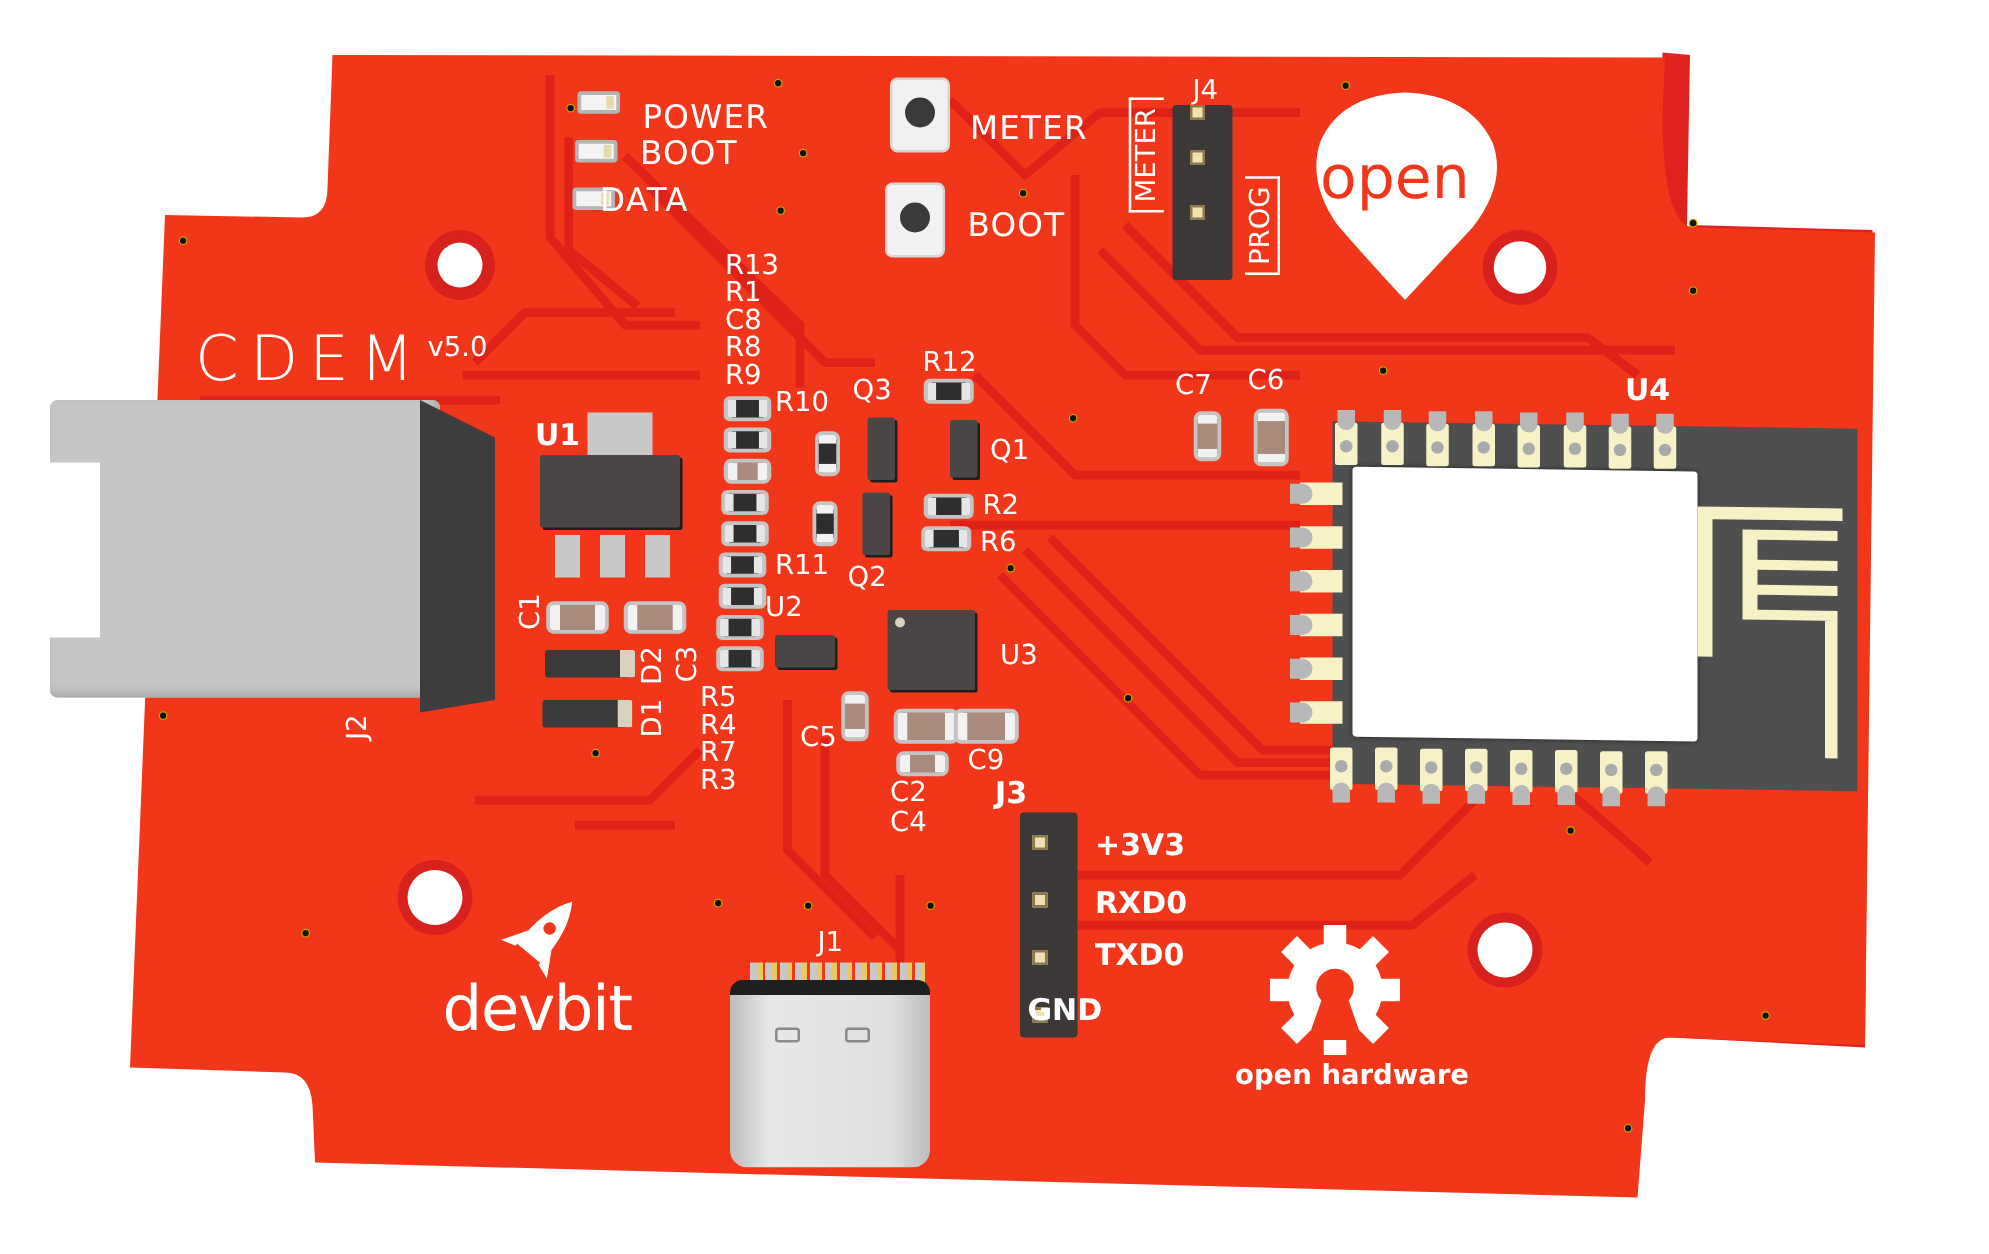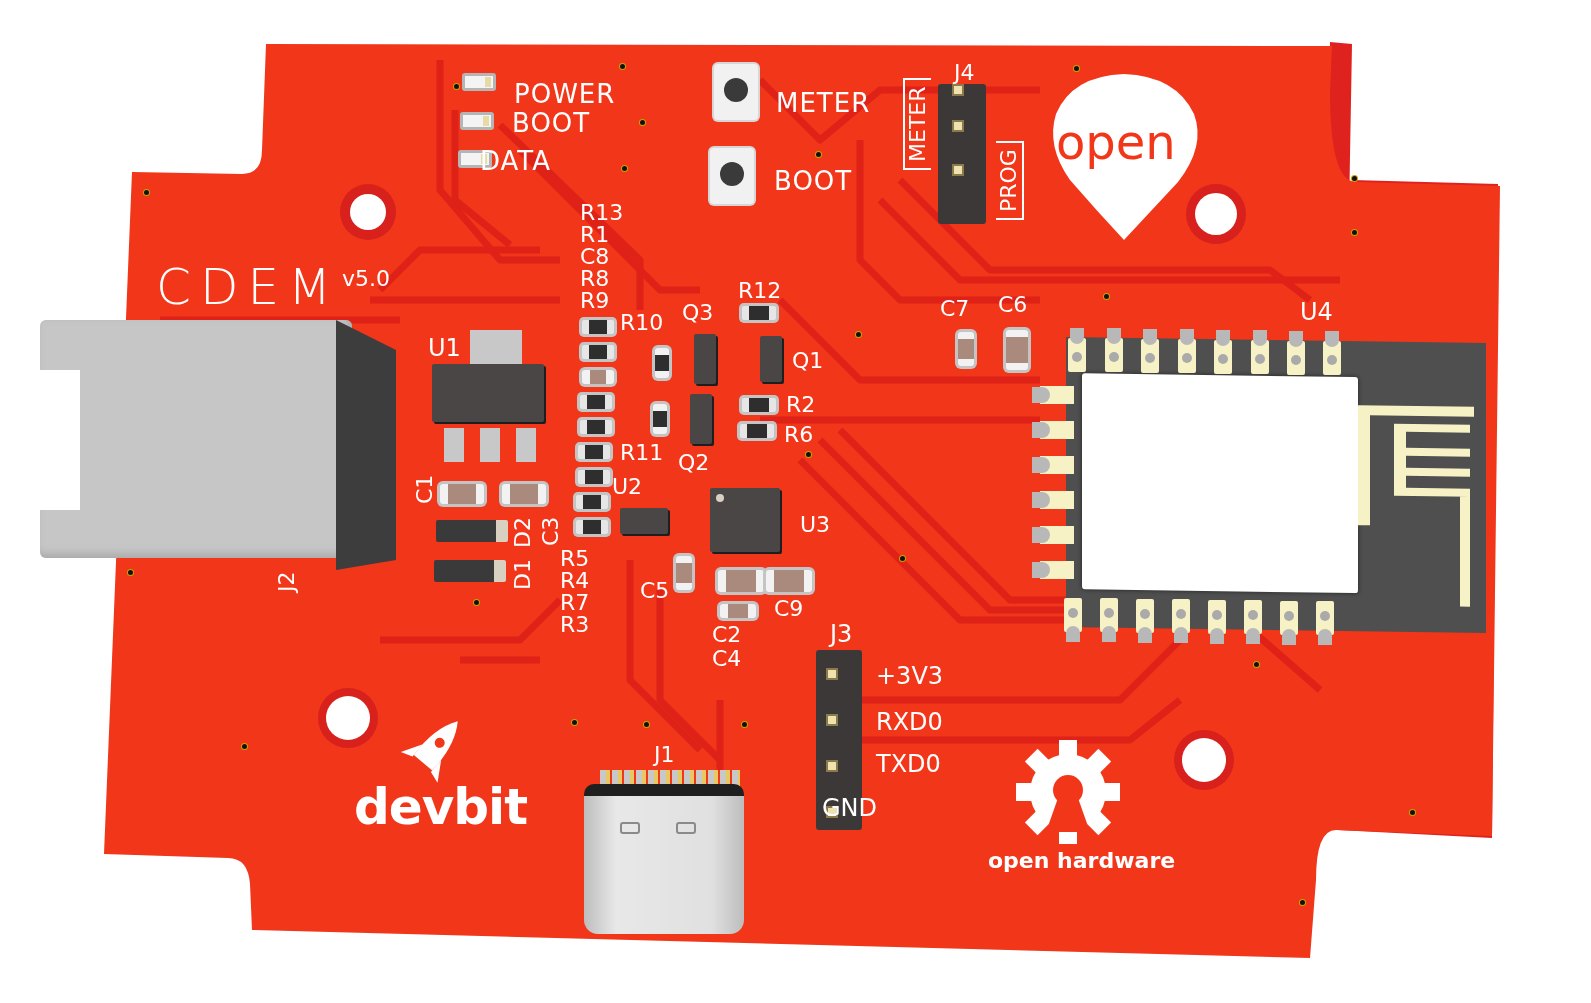--- a/index.html
+++ b/index.html
@@ -1,20 +1,20 @@
 <!DOCTYPE html>
 <html><head>
 <meta charset="utf-8">
 <style>
   html,body{margin:0;padding:0;background:#ffffff;}
   body{width:1591px;height:1003px;position:relative;overflow:hidden;font-family:"DejaVu Sans","Liberation Sans",sans-serif;}
   .abs{position:absolute;}
   .silk{position:absolute;color:#ffffff;font-family:"DejaVu Sans","Liberation Sans",sans-serif;white-space:nowrap;line-height:1;}
   .s22{font-size:22px;}
-  .s24{font-size:24px;}
+  .s24{font-size:24px;font-weight:bold;}
   .s26{font-size:26px;letter-spacing:1px;}
   .board svg{position:absolute;left:0;top:0;}
   .pad{position:absolute;background:#c8c8c8;}
   .smd{position:absolute;background:#2e2e2e;border-left:7px solid #e6e6e6;border-right:7px solid #e6e6e6;box-sizing:border-box;border-radius:2px;box-shadow:0 0 0 3px #c4c4c4;}
   .cap{position:absolute;background:#a98a7c;border-left:8px solid #f2f2f2;border-right:8px solid #f2f2f2;box-sizing:border-box;border-radius:3px;box-shadow:0 0 0 3px #c4c4c4;}
   .capv{position:absolute;background:#a98a7c;border-top:7px solid #f2f2f2;border-bottom:7px solid #f2f2f2;box-sizing:border-box;border-radius:3px;box-shadow:0 0 0 3px #c4c4c4;}
   .ic{position:absolute;background:#4a4646;border-radius:2px;box-shadow:2px 2px 0 #1e1e1e;}
   .led{position:absolute;width:34px;height:18px;background:#f4f4f4;border:3px solid #b5b5b5;border-radius:3px;box-sizing:border-box;}
   .led::after{content:"";position:absolute;right:2px;top:1px;width:6px;height:10px;background:#e8d9a8;}
   .btn{position:absolute;width:44px;height:56px;background:#f1f1f1;border-radius:4px;box-shadow:0 0 0 2px #d6d6d6;}
@@ -265,37 +265,37 @@
 
   <div class="esp-pad" style="left:1064px;top:598px;transform:rotate(180deg)"></div>
   <div class="esp-pad" style="left:1100px;top:598px;transform:rotate(180deg)"></div>
   <div class="esp-pad" style="left:1136px;top:599px;transform:rotate(180deg)"></div>
   <div class="esp-pad" style="left:1172px;top:599px;transform:rotate(180deg)"></div>
   <div class="esp-pad" style="left:1208px;top:600px;transform:rotate(180deg)"></div>
   <div class="esp-pad" style="left:1244px;top:600px;transform:rotate(180deg)"></div>
   <div class="esp-pad" style="left:1280px;top:601px;transform:rotate(180deg)"></div>
   <div class="esp-pad" style="left:1316px;top:601px;transform:rotate(180deg)"></div>
 
-  <div class="silk s24" style="left:830px;top:622px">J3</div>
+  <div class="silk s24" style="left:796px;top:622px">J3</div>
   <div class="hdr" style="left:816px;top:650px;width:46px;height:180px">
     <div class="pin" style="left:10px;top:18px"></div>
     <div class="pin" style="left:10px;top:64px"></div>
     <div class="pin" style="left:10px;top:110px"></div>
     <div class="pin" style="left:10px;top:156px"></div>
   </div>
   <div class="silk s24" style="left:876px;top:664px">+3V3</div>
   <div class="silk s24" style="left:876px;top:710px">RXD0</div>
   <div class="silk s24" style="left:876px;top:752px">TXD0</div>
   <div class="silk s24" style="left:822px;top:796px">GND</div>
 
   <div class="silk s22" style="left:654px;top:744px">J1</div>
   <div class="abs" style="left:600px;top:770px;width:140px;height:16px;background:repeating-linear-gradient(90deg,#c8c8c8 0 6px,#e8c860 6px 10px,#f2361a 10px 12px)"></div>
   <div class="abs" style="left:584px;top:784px;width:160px;height:138px;background:linear-gradient(90deg,#bdbdbd,#e8e8e8 20%,#e0e0e0 80%,#bdbdbd);border-radius:10px 10px 14px 14px;border-top:12px solid #1f1f1f">
     <div class="abs" style="left:36px;top:26px;width:16px;height:8px;border:2px solid #8a8a8a;border-radius:3px"></div>
     <div class="abs" style="left:92px;top:26px;width:16px;height:8px;border:2px solid #8a8a8a;border-radius:3px"></div>
   </div>
 
-  <div class="silk" style="left:354px;top:782px;font-size:50px;font-weight:bold;letter-spacing:-1px">devbit</div>
+  <div class="silk" style="left:354px;top:782px;font-size:50px;font-weight:normal;letter-spacing:-1px">devbit</div>
   <span class="abs" style="left:396px;top:716px;width:1px;height:1px"></span>
 
   <span class="abs" style="left:1030px;top:754px;width:76px;height:76px"></span>
   <div class="silk" style="left:988px;top:850px;font-size:22px;font-weight:bold">open hardware</div>
 </div>
 
 </body></html>

